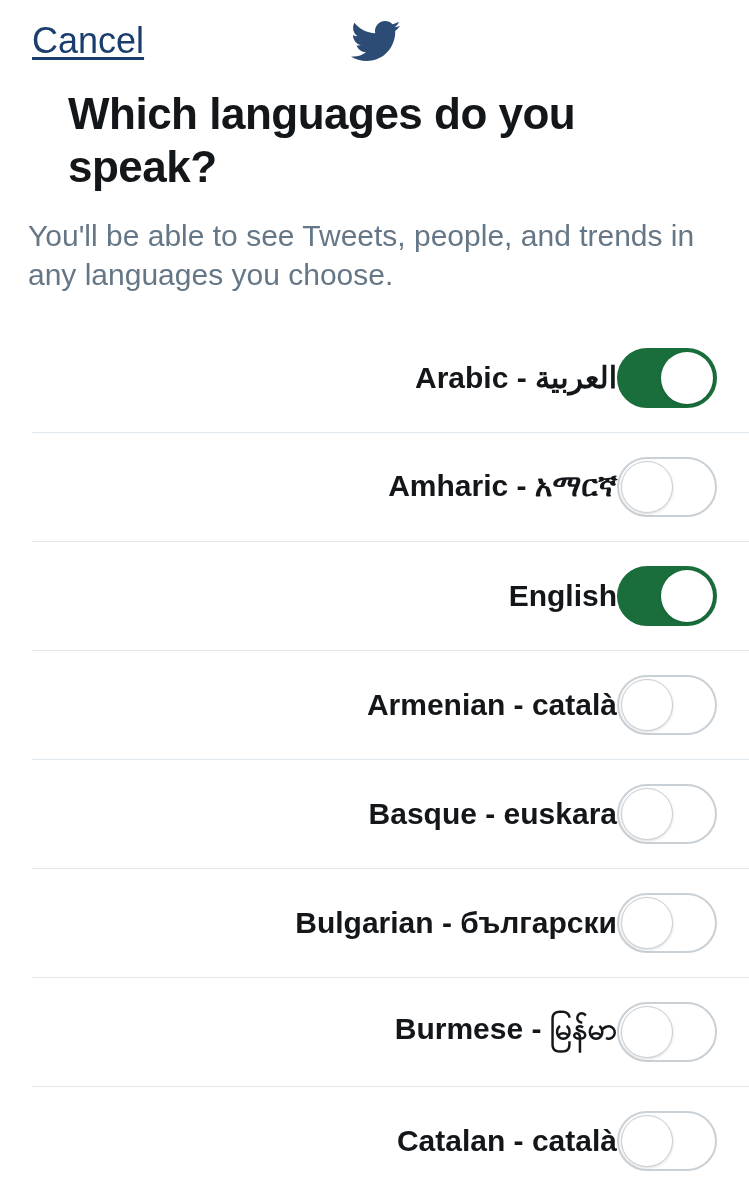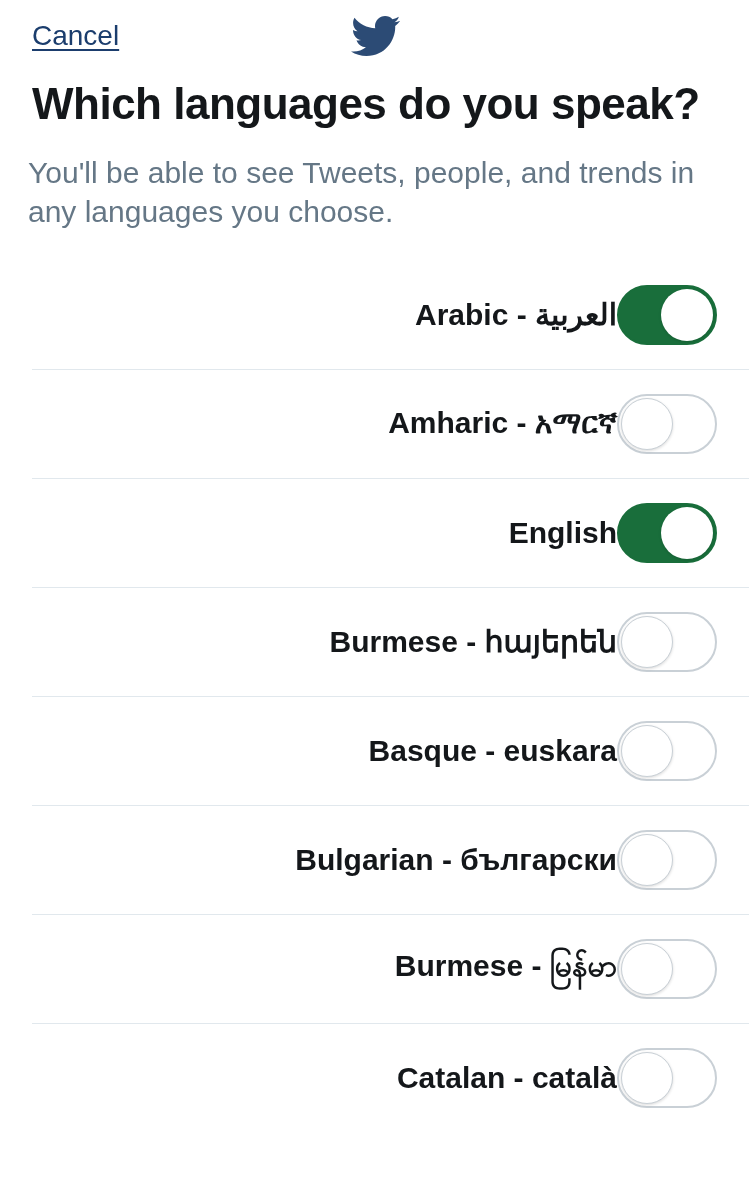--- a/index.html
+++ b/index.html
@@ -10,40 +10,41 @@
       color: #14171a;
     }
     .header {
       display: flex;
       align-items: center;
       padding: 20px 32px 10px 32px;
       position: relative;
     }
     .cancel-link {
       color: #1b3d6d;
-      font-size: 28px;
+      font-size: 36px;
       text-decoration: underline;
       text-underline-offset: 4px;
       font-weight: 400;
     }
     .twitter-logo {
       position: absolute;
       left: 50%;
       transform: translateX(-50%);
       width: 52px;
       height: 52px;
       fill: #2c4b75;
     }
     .title {
       font-size: 44px;
       font-weight: 800;
       line-height: 1.2;
       padding: 16px 32px 10px 32px;
       color: #14171a;
       letter-spacing: -0.5px;
+      margin-left: 36px;
     }
     .subtitle {
       font-size: 30px;
       font-weight: 400;
       line-height: 1.3;
       padding: 12px 32px 30px 28px;
       color: #657786;
     }
     .language-list {
       padding-left: 32px;
@@ -124,21 +125,21 @@
         <div class="toggle-knob"></div>
       </div>
     </div>
     <div class="language-row">
       <span class="language-label">English</span>
       <div class="toggle" data-state="on">
         <div class="toggle-knob"></div>
       </div>
     </div>
     <div class="language-row">
-      <span class="language-label">Burmese - հայերեն</span>
+      <span class="language-label">Armenian - català</span>
       <div class="toggle" data-state="off">
         <div class="toggle-knob"></div>
       </div>
     </div>
     <div class="language-row">
       <span class="language-label">Basque - euskara</span>
       <div class="toggle" data-state="off">
         <div class="toggle-knob"></div>
       </div>
     </div>

